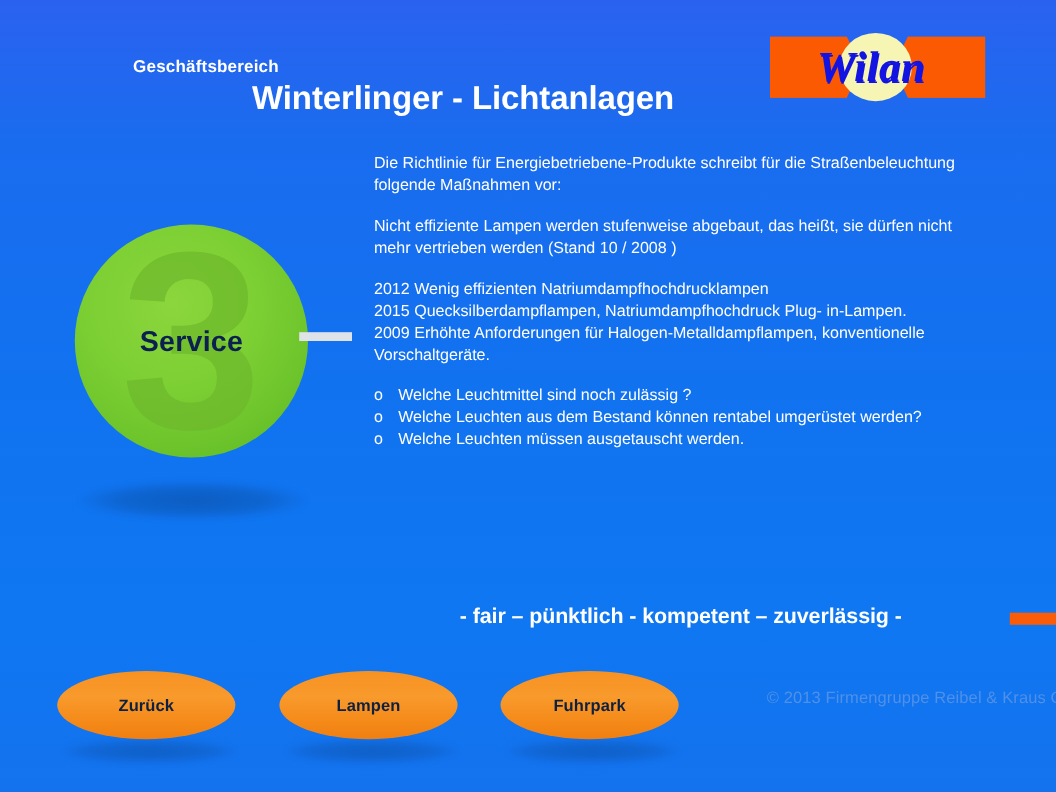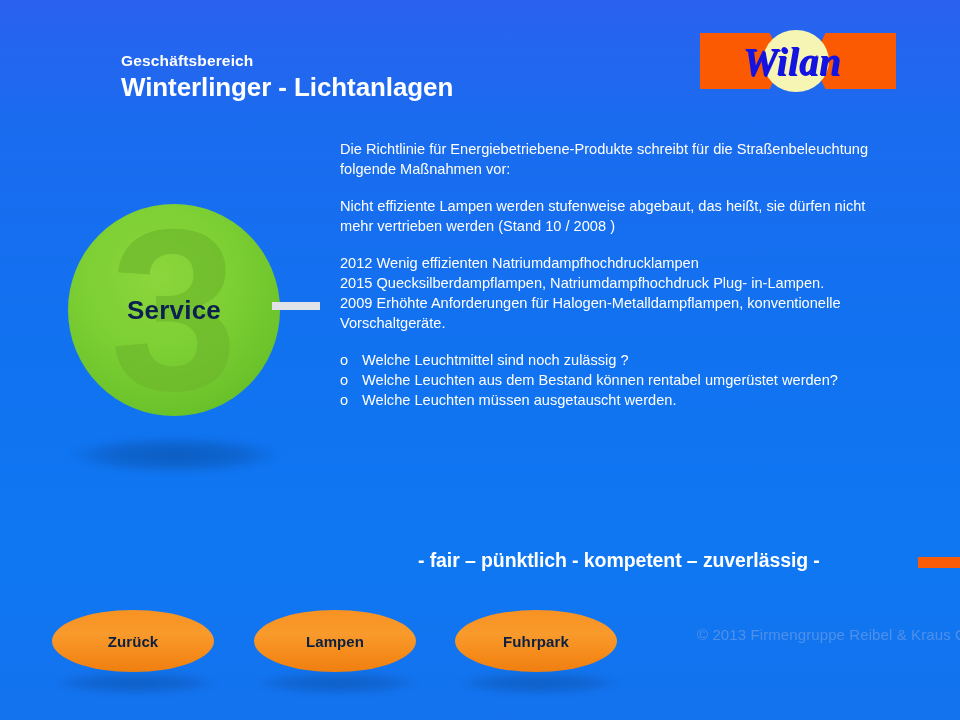--- a/index.html
+++ b/index.html
@@ -32,25 +32,26 @@
   }
   .eyebrow {
     color: #ffffff;
     font-size: 15.5px;
     font-weight: bold;
     letter-spacing: 0.15px;
     line-height: 1.1;
   }
   .main-title {
     color: #ffffff;
-    font-size: 26px;
+    font-size: 30px;
     font-weight: bold;
     letter-spacing: -0.1px;
     line-height: 1.25;
     margin-top: 2px;
+    text-align: center;
   }
 
   
   .logo {
     position: absolute;
     left: 700px;
     top: 30px;
     width: 196px;
     height: 62px;
   }

